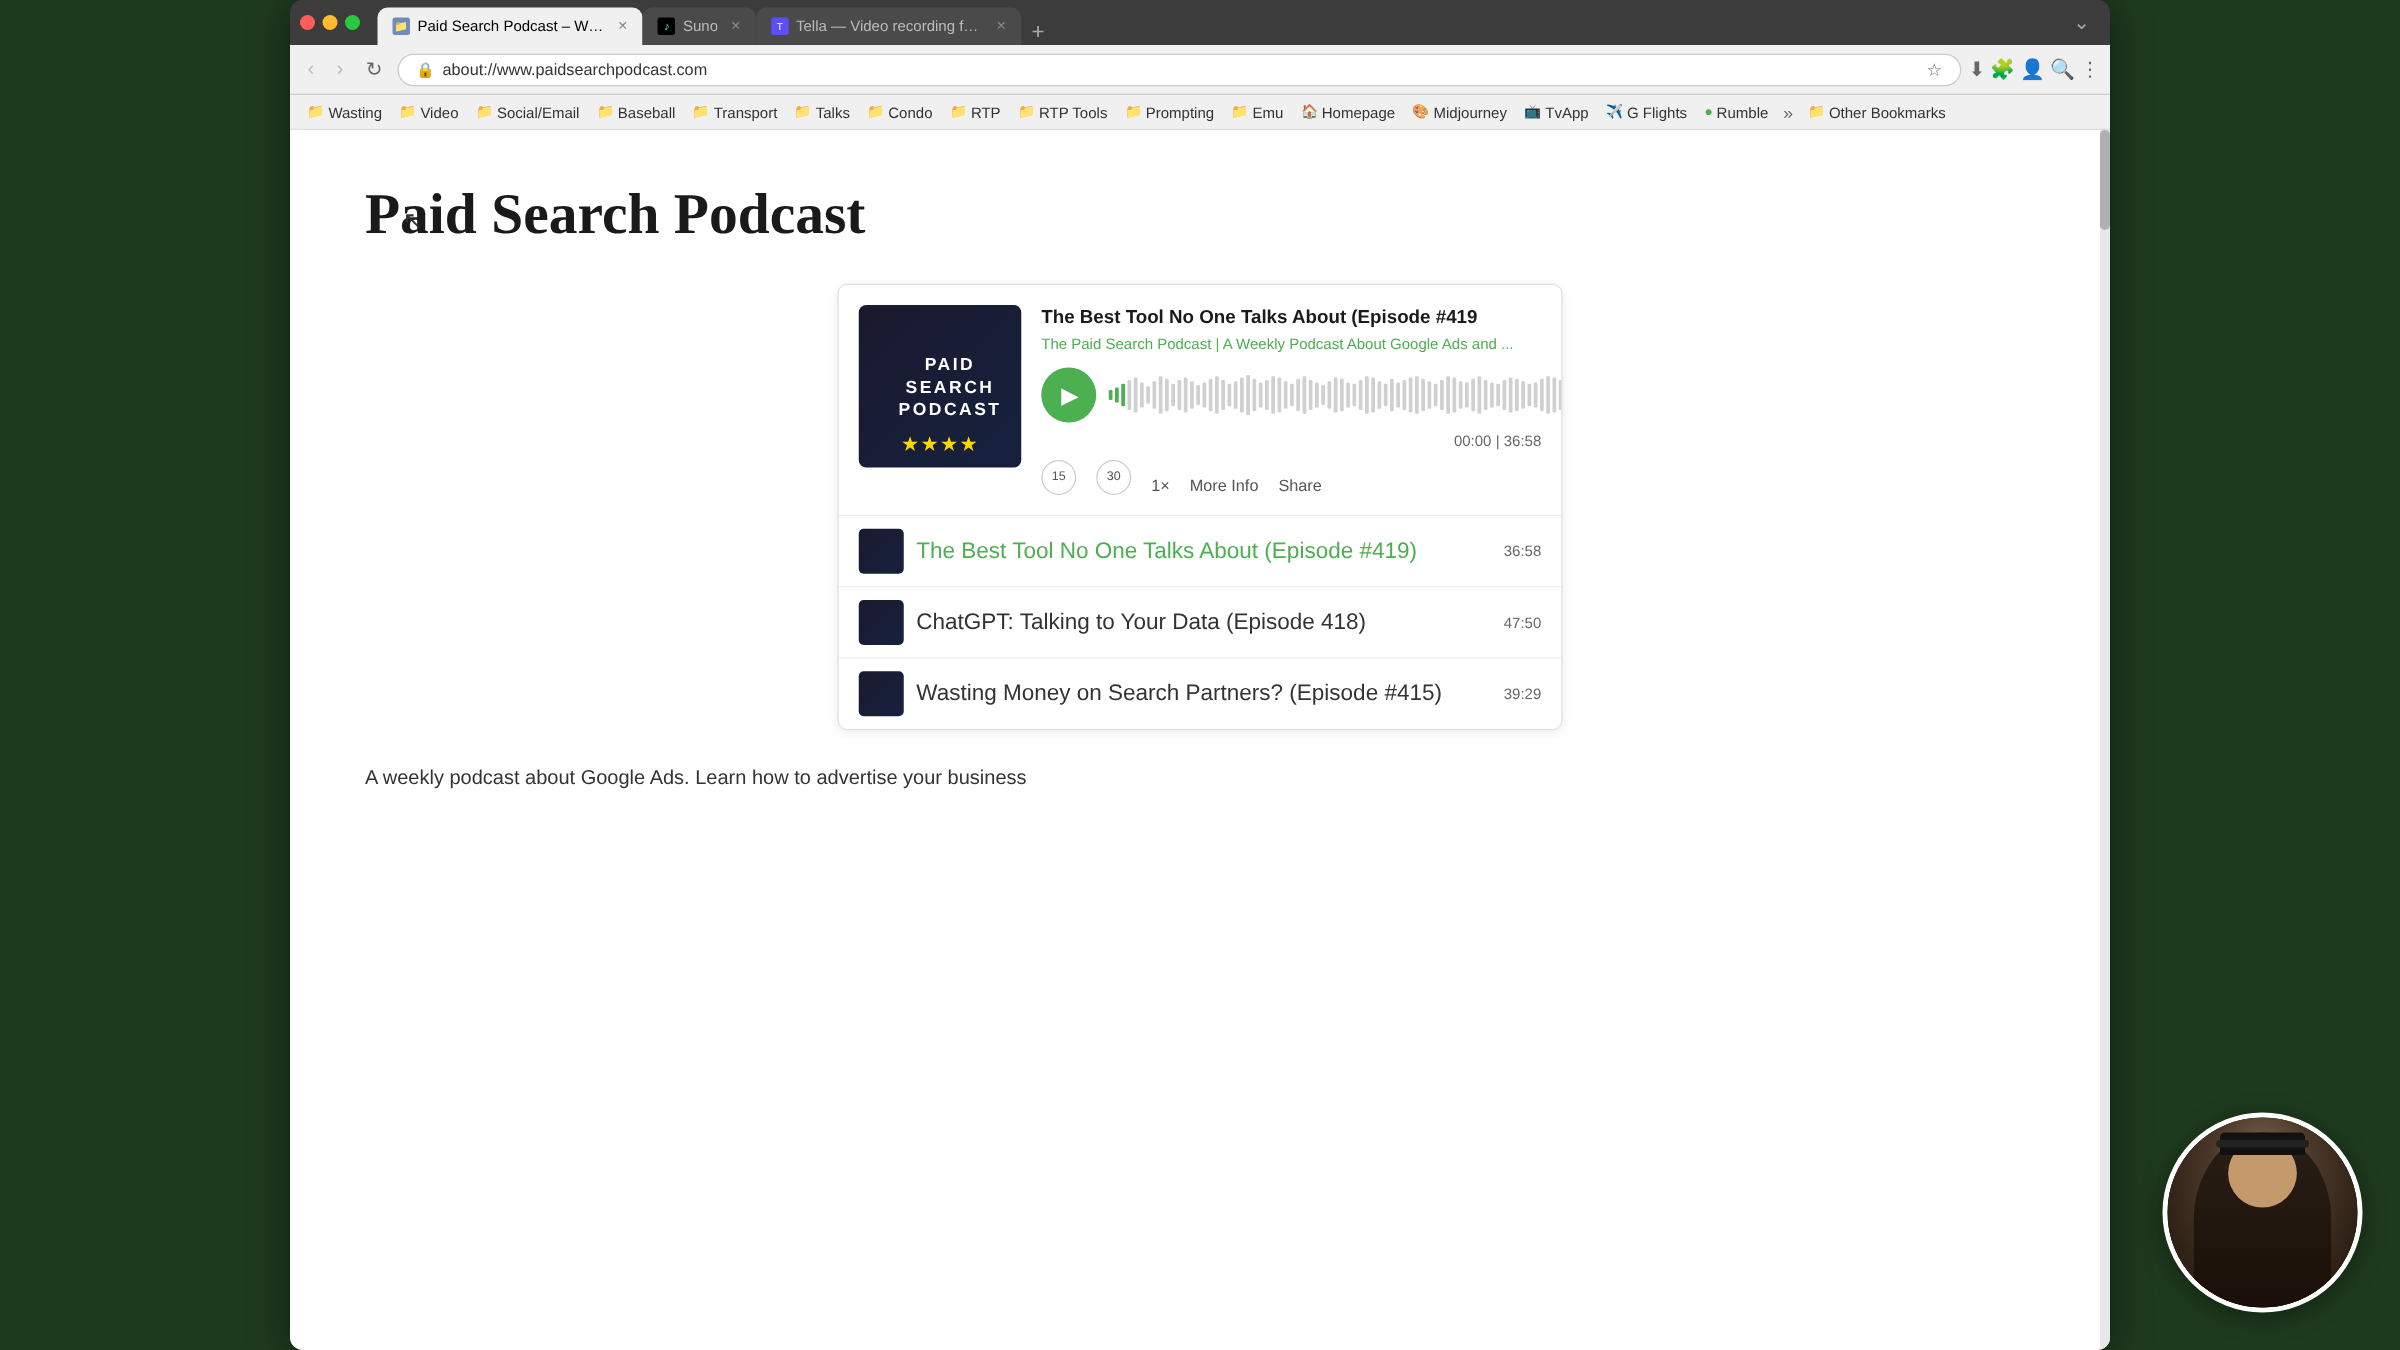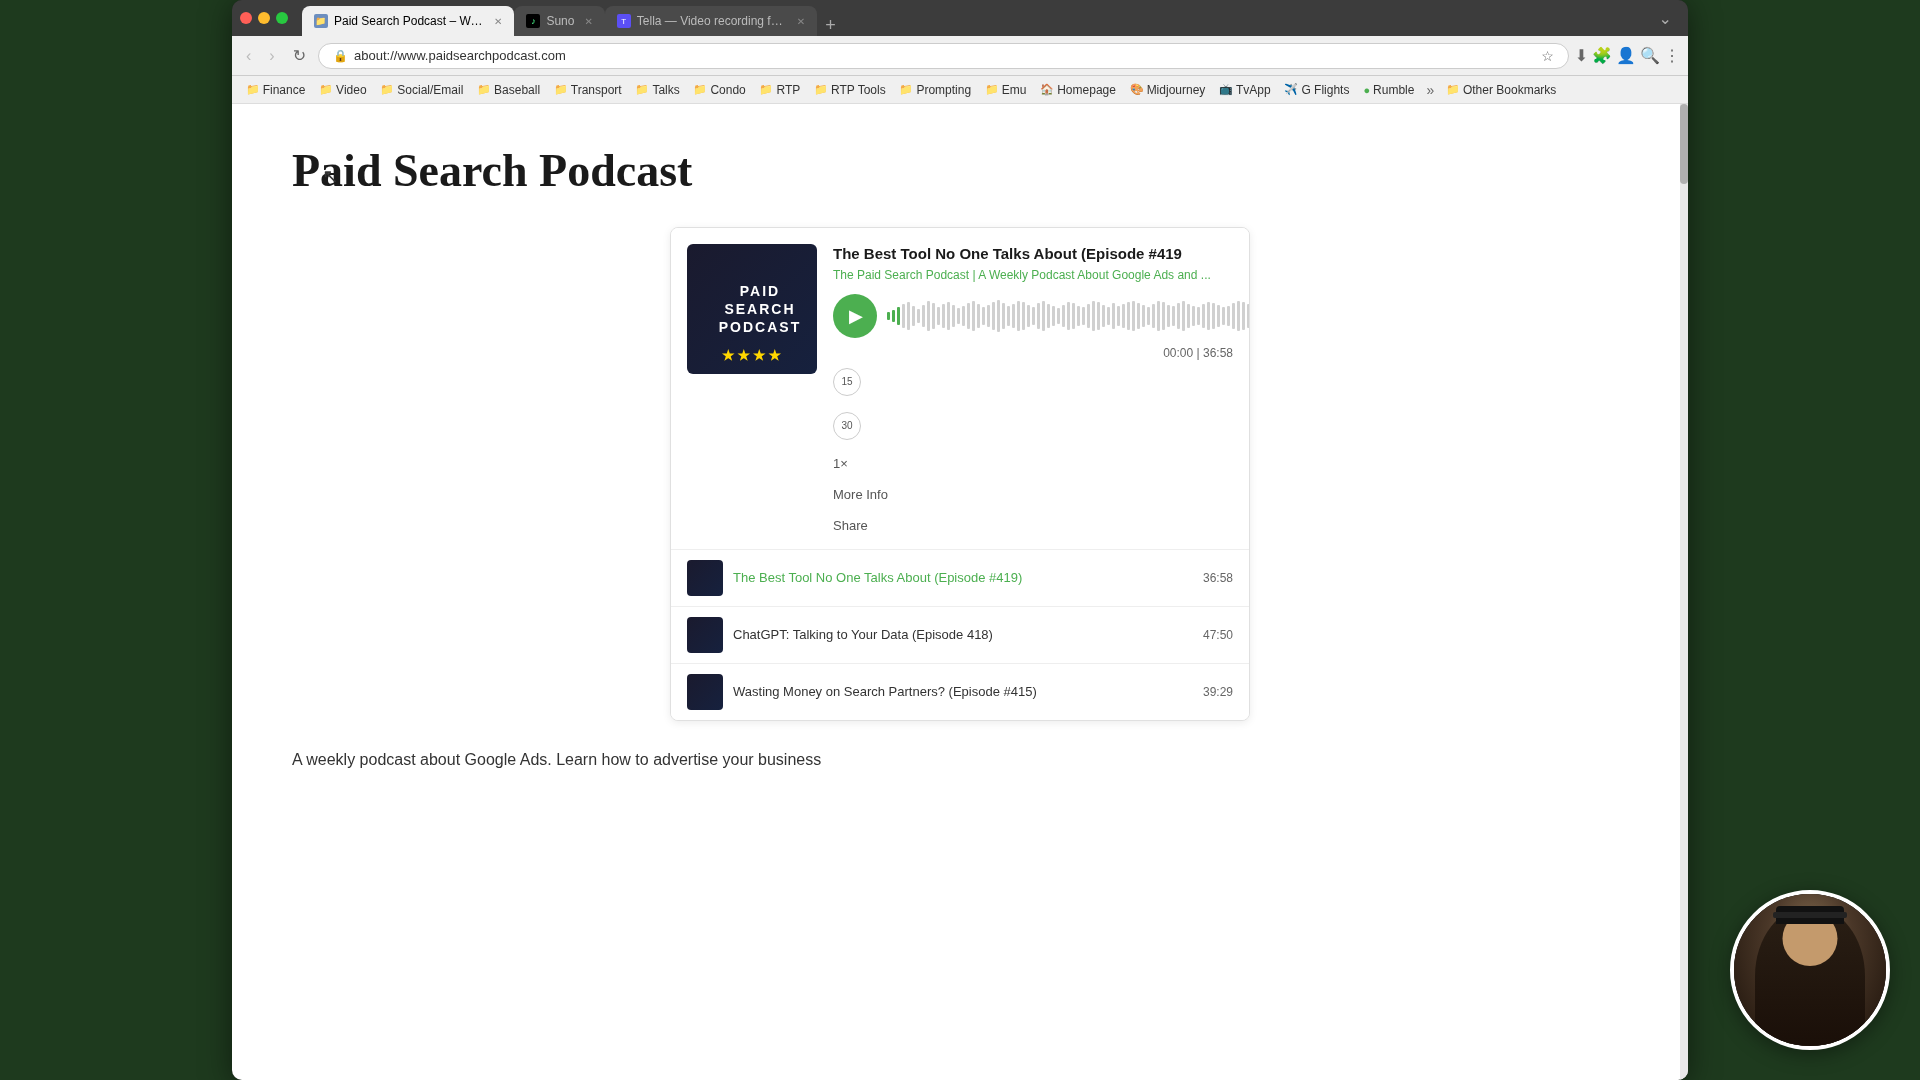--- a/index.html
+++ b/index.html
@@ -56,29 +56,29 @@
     .player-right { flex: 1; min-width: 0; }
     .episode-title { font-size: 15px; font-weight: 600; color: #1a1a1a; line-height: 1.3; margin-bottom: 4px; white-space: nowrap; overflow: hidden; text-overflow: ellipsis; }
     .episode-subtitle { font-size: 12px; color: #4caf50; margin-bottom: 12px; white-space: nowrap; overflow: hidden; text-overflow: ellipsis; }
 
     .waveform-area { display: flex; align-items: center; gap: 10px; margin-bottom: 8px; }
     .play-btn { width: 44px; height: 44px; border-radius: 50%; background: #4caf50; border: none; cursor: pointer; display: flex; align-items: center; justify-content: center; flex-shrink: 0; }
     .play-icon { color: white; font-size: 18px; margin-left: 2px; }
     .waveform { flex: 1; height: 40px; display: flex; align-items: center; gap: 2px; }
 
     .time-display { font-size: 12px; color: #666; text-align: right; margin-bottom: 8px; }
-    .player-controls { display: flex; align-items: flex-start; gap: 16px; flex-direction: column; }
+    .player-controls { display: flex; align-items: flex-end; gap: 16px; }
     .ctrl-btn { background: none; border: 1px solid #ccc; border-radius: 50%; width: 28px; height: 28px; display: flex; align-items: center; justify-content: center; cursor: pointer; font-size: 10px; color: #555; }
     .ctrl-label { font-size: 13px; color: #555; cursor: pointer; }
 
     
     .episode-list { background: #fff; }
     .episode-item { display: flex; align-items: center; gap: 10px; padding: 10px 16px; border-top: 1px solid #eee; cursor: pointer; }
     .episode-thumb { width: 36px; height: 36px; border-radius: 4px; background: linear-gradient(135deg, #1a1a2e, #16213e); flex-shrink: 0; }
-    .episode-name { flex: 1; font-size: 13px; color: #333; }
+    .episode-name { flex: 1; font-size: 18px; color: #333; }
     .episode-name.active { color: #4caf50; font-weight: 500; }
     .episode-duration { font-size: 12px; color: #666; }
 
     
     .page-description { font-size: 16px; color: #333; margin-top: 20px; max-width: 700px; }
 
     
     .webcam-overlay { position: fixed; bottom: 30px; right: 30px; width: 160px; height: 160px; border-radius: 50%; overflow: hidden; border: 4px solid #fff; box-shadow: 0 4px 20px rgba(0,0,0,0.4); background: #2a2a2a; z-index: 9999; }
     .webcam-content { width: 100%; height: 100%; background: radial-gradient(circle at 50% 40%, #5a4a3a, #1a1a1a); display: flex; align-items: flex-end; justify-content: center; }
 
@@ -148,21 +148,21 @@
         <span style="cursor:pointer;">🧩</span>
         <span style="cursor:pointer;">👤</span>
         <span style="cursor:pointer;">🔍</span>
         <span style="cursor:pointer;">⋮</span>
       </div>
     </div>
 
     <div class="bookmarks-bar">
       <div class="bookmark-item">
         <span class="bookmark-icon">📁</span>
-        <span>Finance</span>
+        <span>Wasting</span>
       </div>
       <div class="bookmark-item">
         <span class="bookmark-icon">📁</span>
         <span>Video</span>
       </div>
       <div class="bookmark-item">
         <span class="bookmark-icon">📁</span>
         <span>Social/Email</span>
       </div>
       <div class="bookmark-item">

